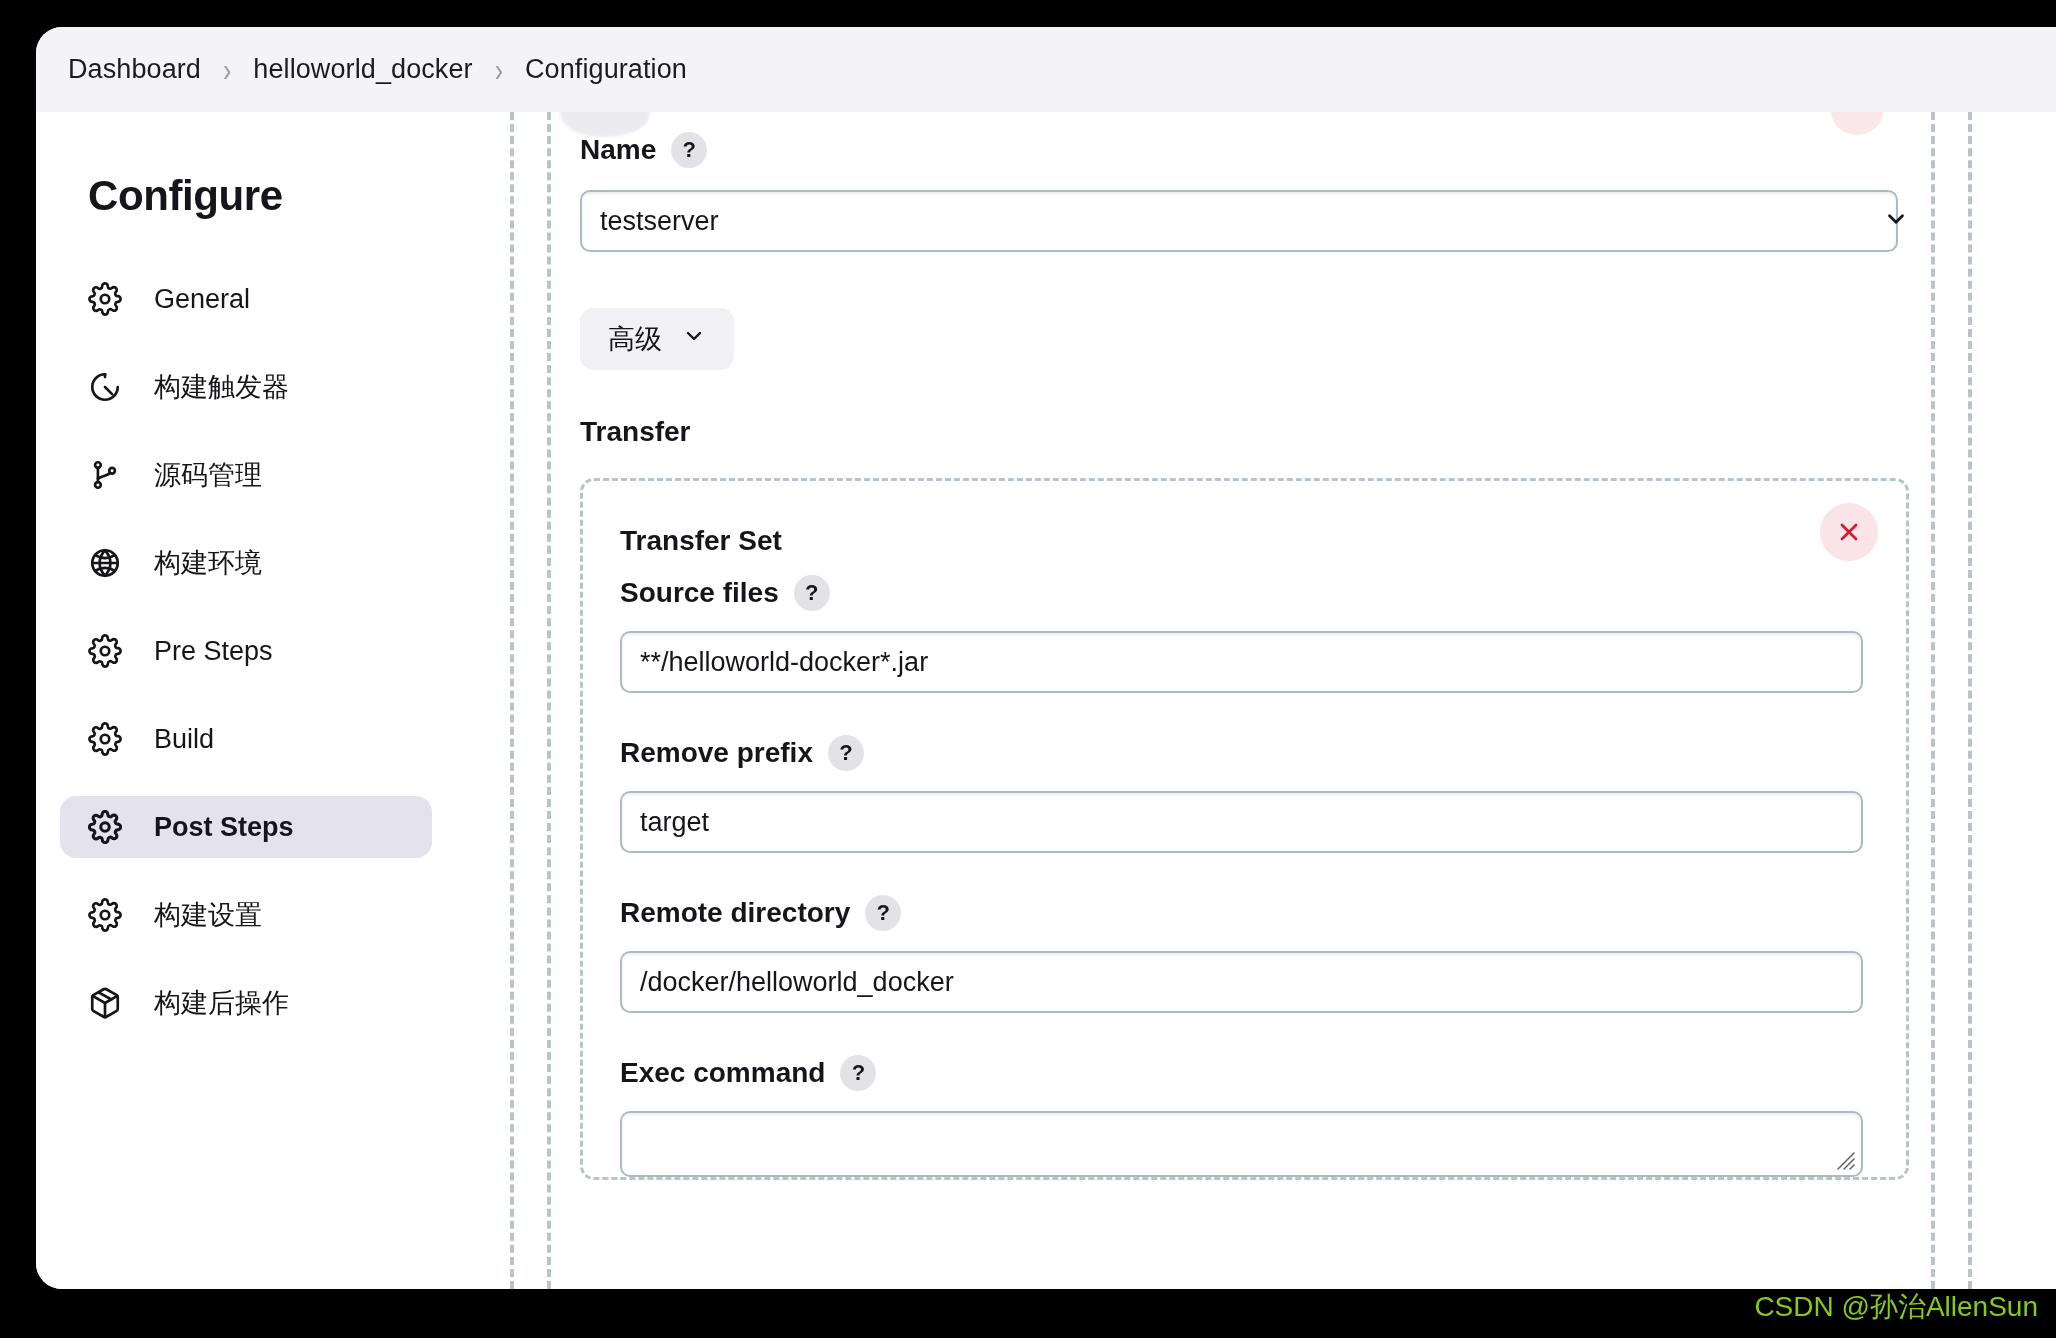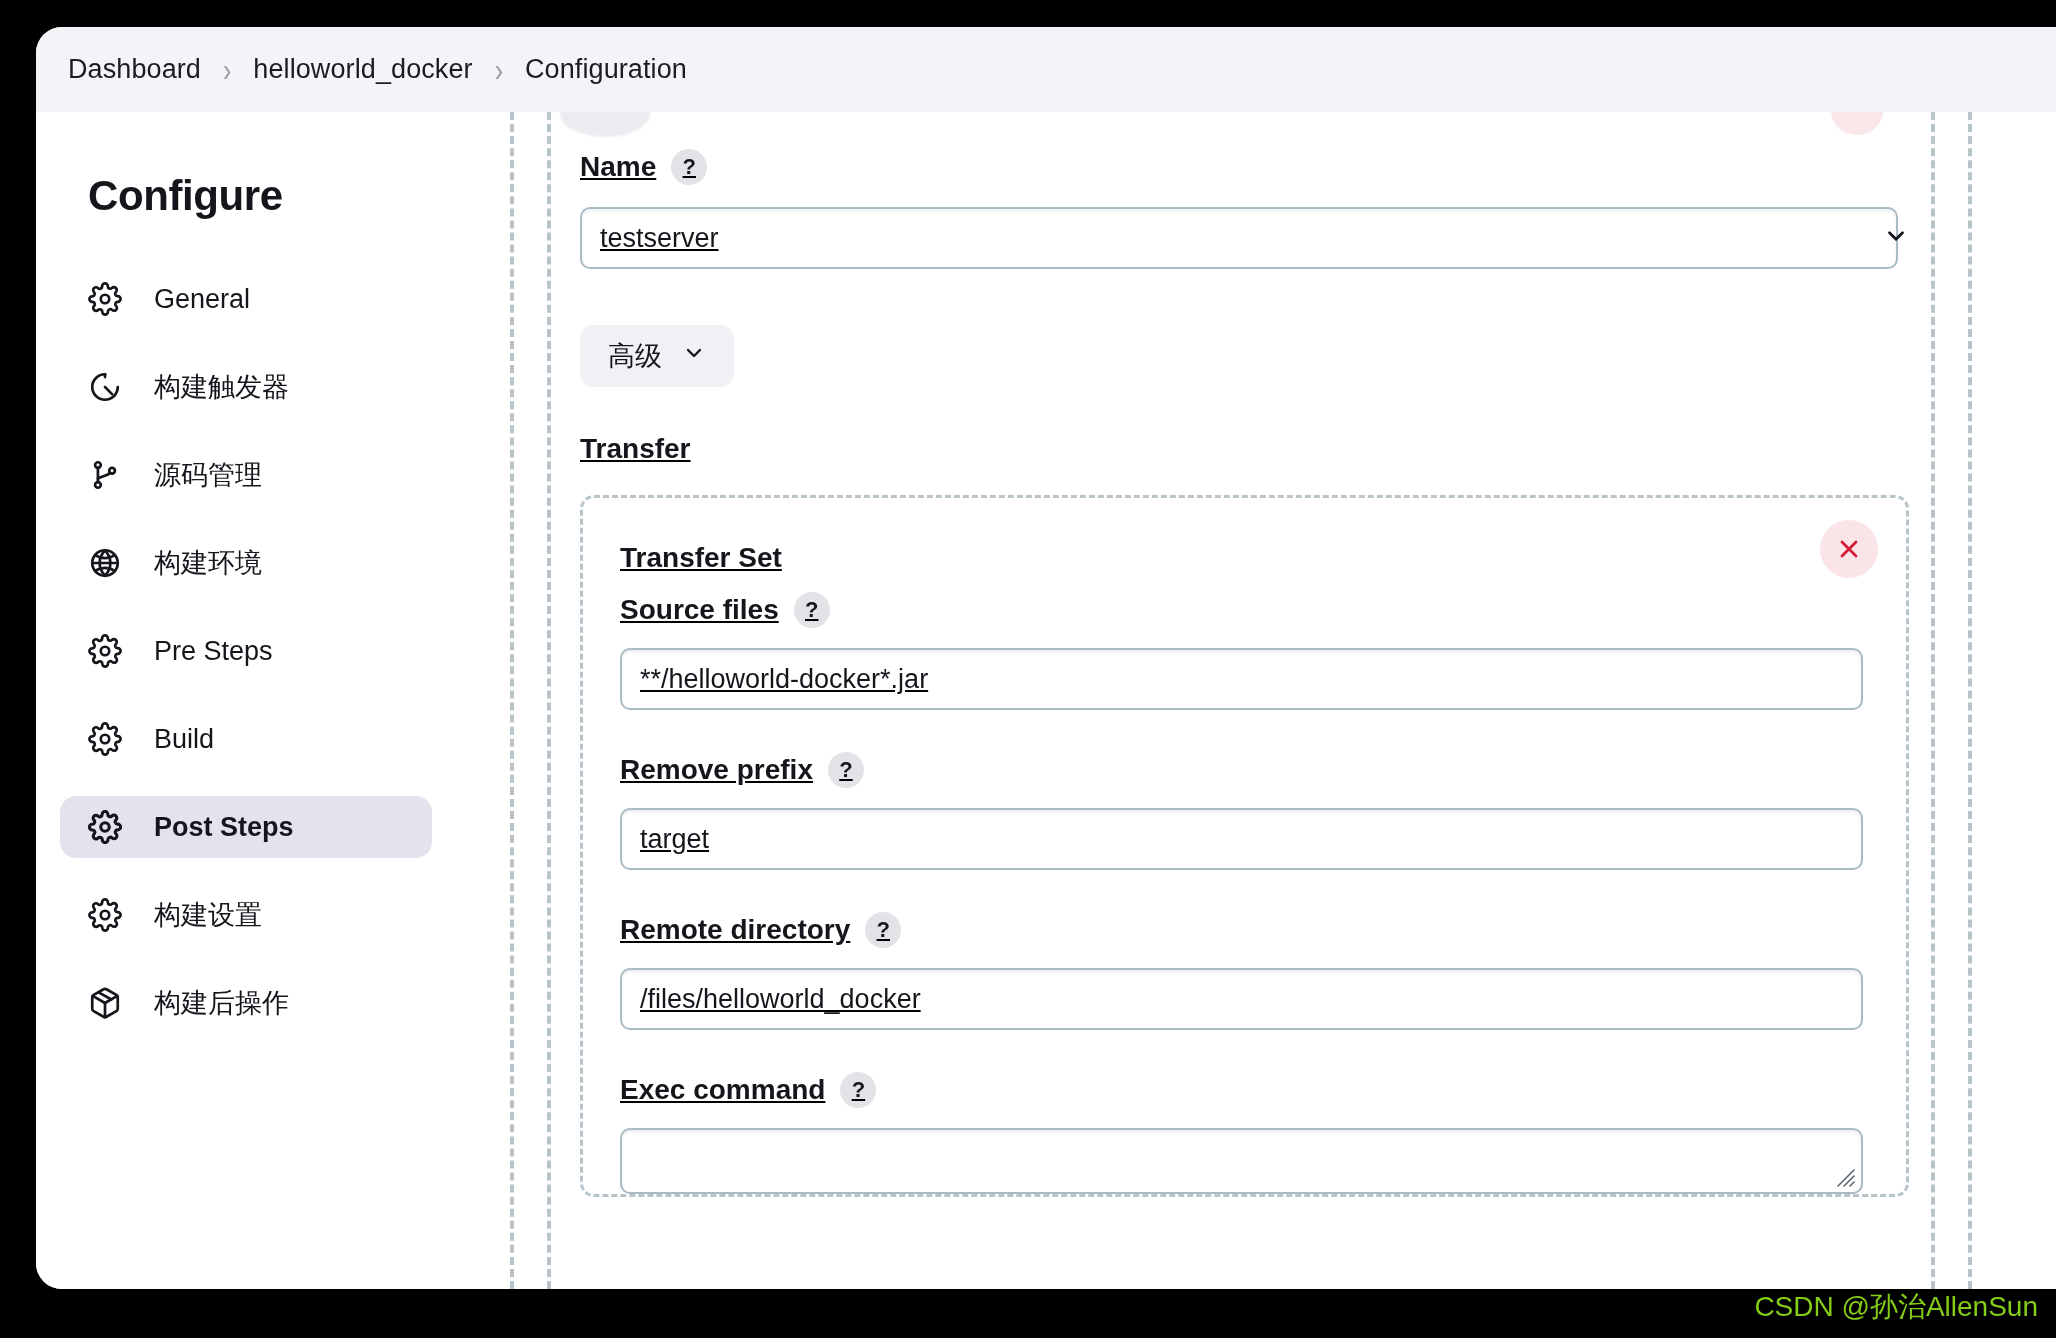--- a/index.html
+++ b/index.html
@@ -150,27 +150,26 @@
   }
   .vg1 { left: 474px; }
   .vg2 { left: 511px; }
   .vg3 { left: 1895px; }
   .vg4 { left: 1932px; }
 
   
   .form-col {
     position: absolute;
     left: 511px;
-    top: 102px;
+    top: 85px;
     width: 1384px;
     height: 1177px;
     z-index: 3;
     padding-left: 33px;
     padding-top: 20px;
-    text-decoration: underline;
   }
 
   .field-label-row {
     display: flex;
     align-items: center;
     gap: 15px;
   }
   .field-label {
     font-size: 28px;
     font-weight: 700;
@@ -490,21 +489,21 @@
             <span class="help-badge">?</span>
           </div>
           <div class="text-ctrl tctrl">target</div>
         </div>
 
         <div class="tfield gap">
           <div class="field-label-row">
             <span class="field-label">Remote directory</span>
             <span class="help-badge">?</span>
           </div>
-          <div class="text-ctrl tctrl">/files/helloworld_docker</div>
+          <div class="text-ctrl tctrl">/docker/helloworld_docker</div>
         </div>
 
         <div class="tfield gap">
           <div class="field-label-row">
             <span class="field-label">Exec command</span>
             <span class="help-badge">?</span>
           </div>
           <div class="ta-wrap">
             <div class="textarea-ctrl"></div>
             <span class="resize-grip">

